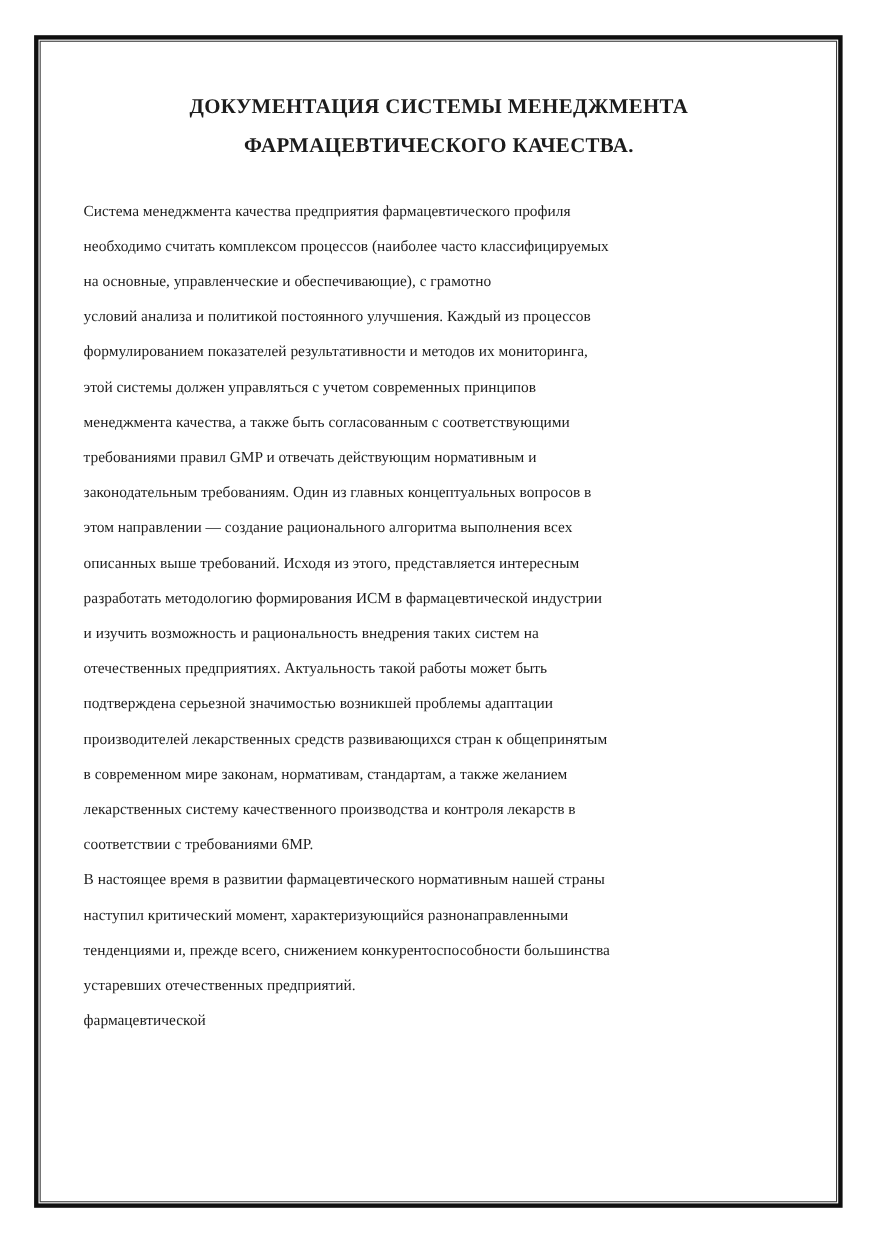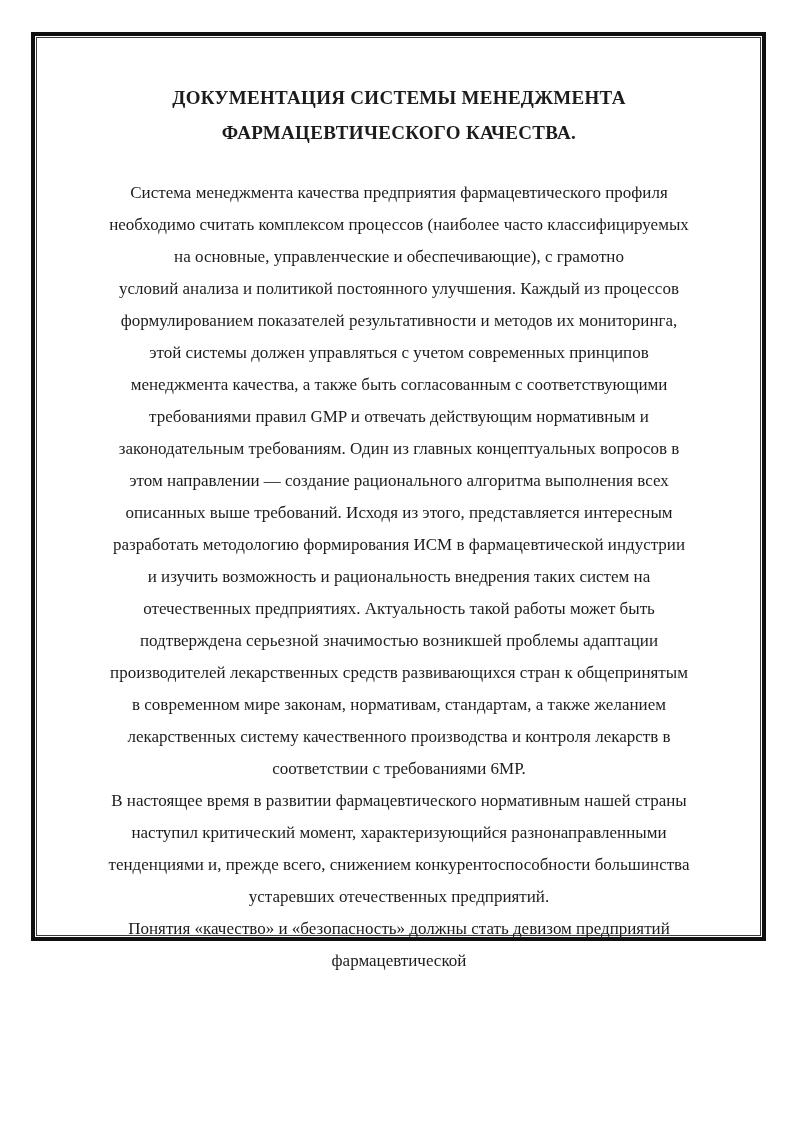--- a/index.html
+++ b/index.html
@@ -14,21 +14,21 @@
     background: var(--bg);
     position: relative;
     font-family: "Liberation Serif", serif;
     overflow: hidden;
   }
   .frame-outer {
     position: absolute;
     left: 31px;
     top: 32px;
     width: 735px;
-    height: 909px;
+    height: 1066px;
     border: 4px solid var(--border);
     box-sizing: border-box;
   }
   .frame-inner {
     position: absolute;
     inset: 1px;
     border: 1px solid #3d3d3d;
   }
   .content {
     position: absolute;
@@ -42,25 +42,24 @@
     font-size: 19px;
     font-weight: 700;
     line-height: 35px;
     color: var(--text);
     letter-spacing: 0.3px;
   }
   .title-line { display: block; }
   .doc-body { color: var(--text); }
   .paragraph { margin: 0; }
   .line {
-    font-size: 17px;
+    font-size: 14px;
     line-height: 32px;
     white-space: nowrap;
     color: var(--text);
-    text-align: center;
   }
 </style>
 </head>
 <body>
 
 <div class="page">
   <div class="frame-outer">
     <div class="frame-inner">
       <div class="content">
         <h1 class="title">
@@ -89,20 +88,19 @@
               <div class="line">лекарственных систему качественного производства и контроля лекарств в</div>
               <div class="line">соответствии с требованиями 6МР.</div>
             </div>
             <div class="paragraph">
               <div class="line">В настоящее время в развитии фармацевтического нормативным нашей страны</div>
               <div class="line">наступил критический момент, характеризующийся разнонаправленными</div>
               <div class="line">тенденциями и, прежде всего, снижением конкурентоспособности большинства</div>
               <div class="line">устаревших отечественных предприятий.</div>
             </div>
             <div class="paragraph">
-              <div class="line">Понятия «качество» и «безопасность» должны стать девизом предприятий</div>
               <div class="line">фармацевтической</div>
             </div>
           </div>
       </div>
     </div>
   </div>
 </div>
 
 </body></html>

